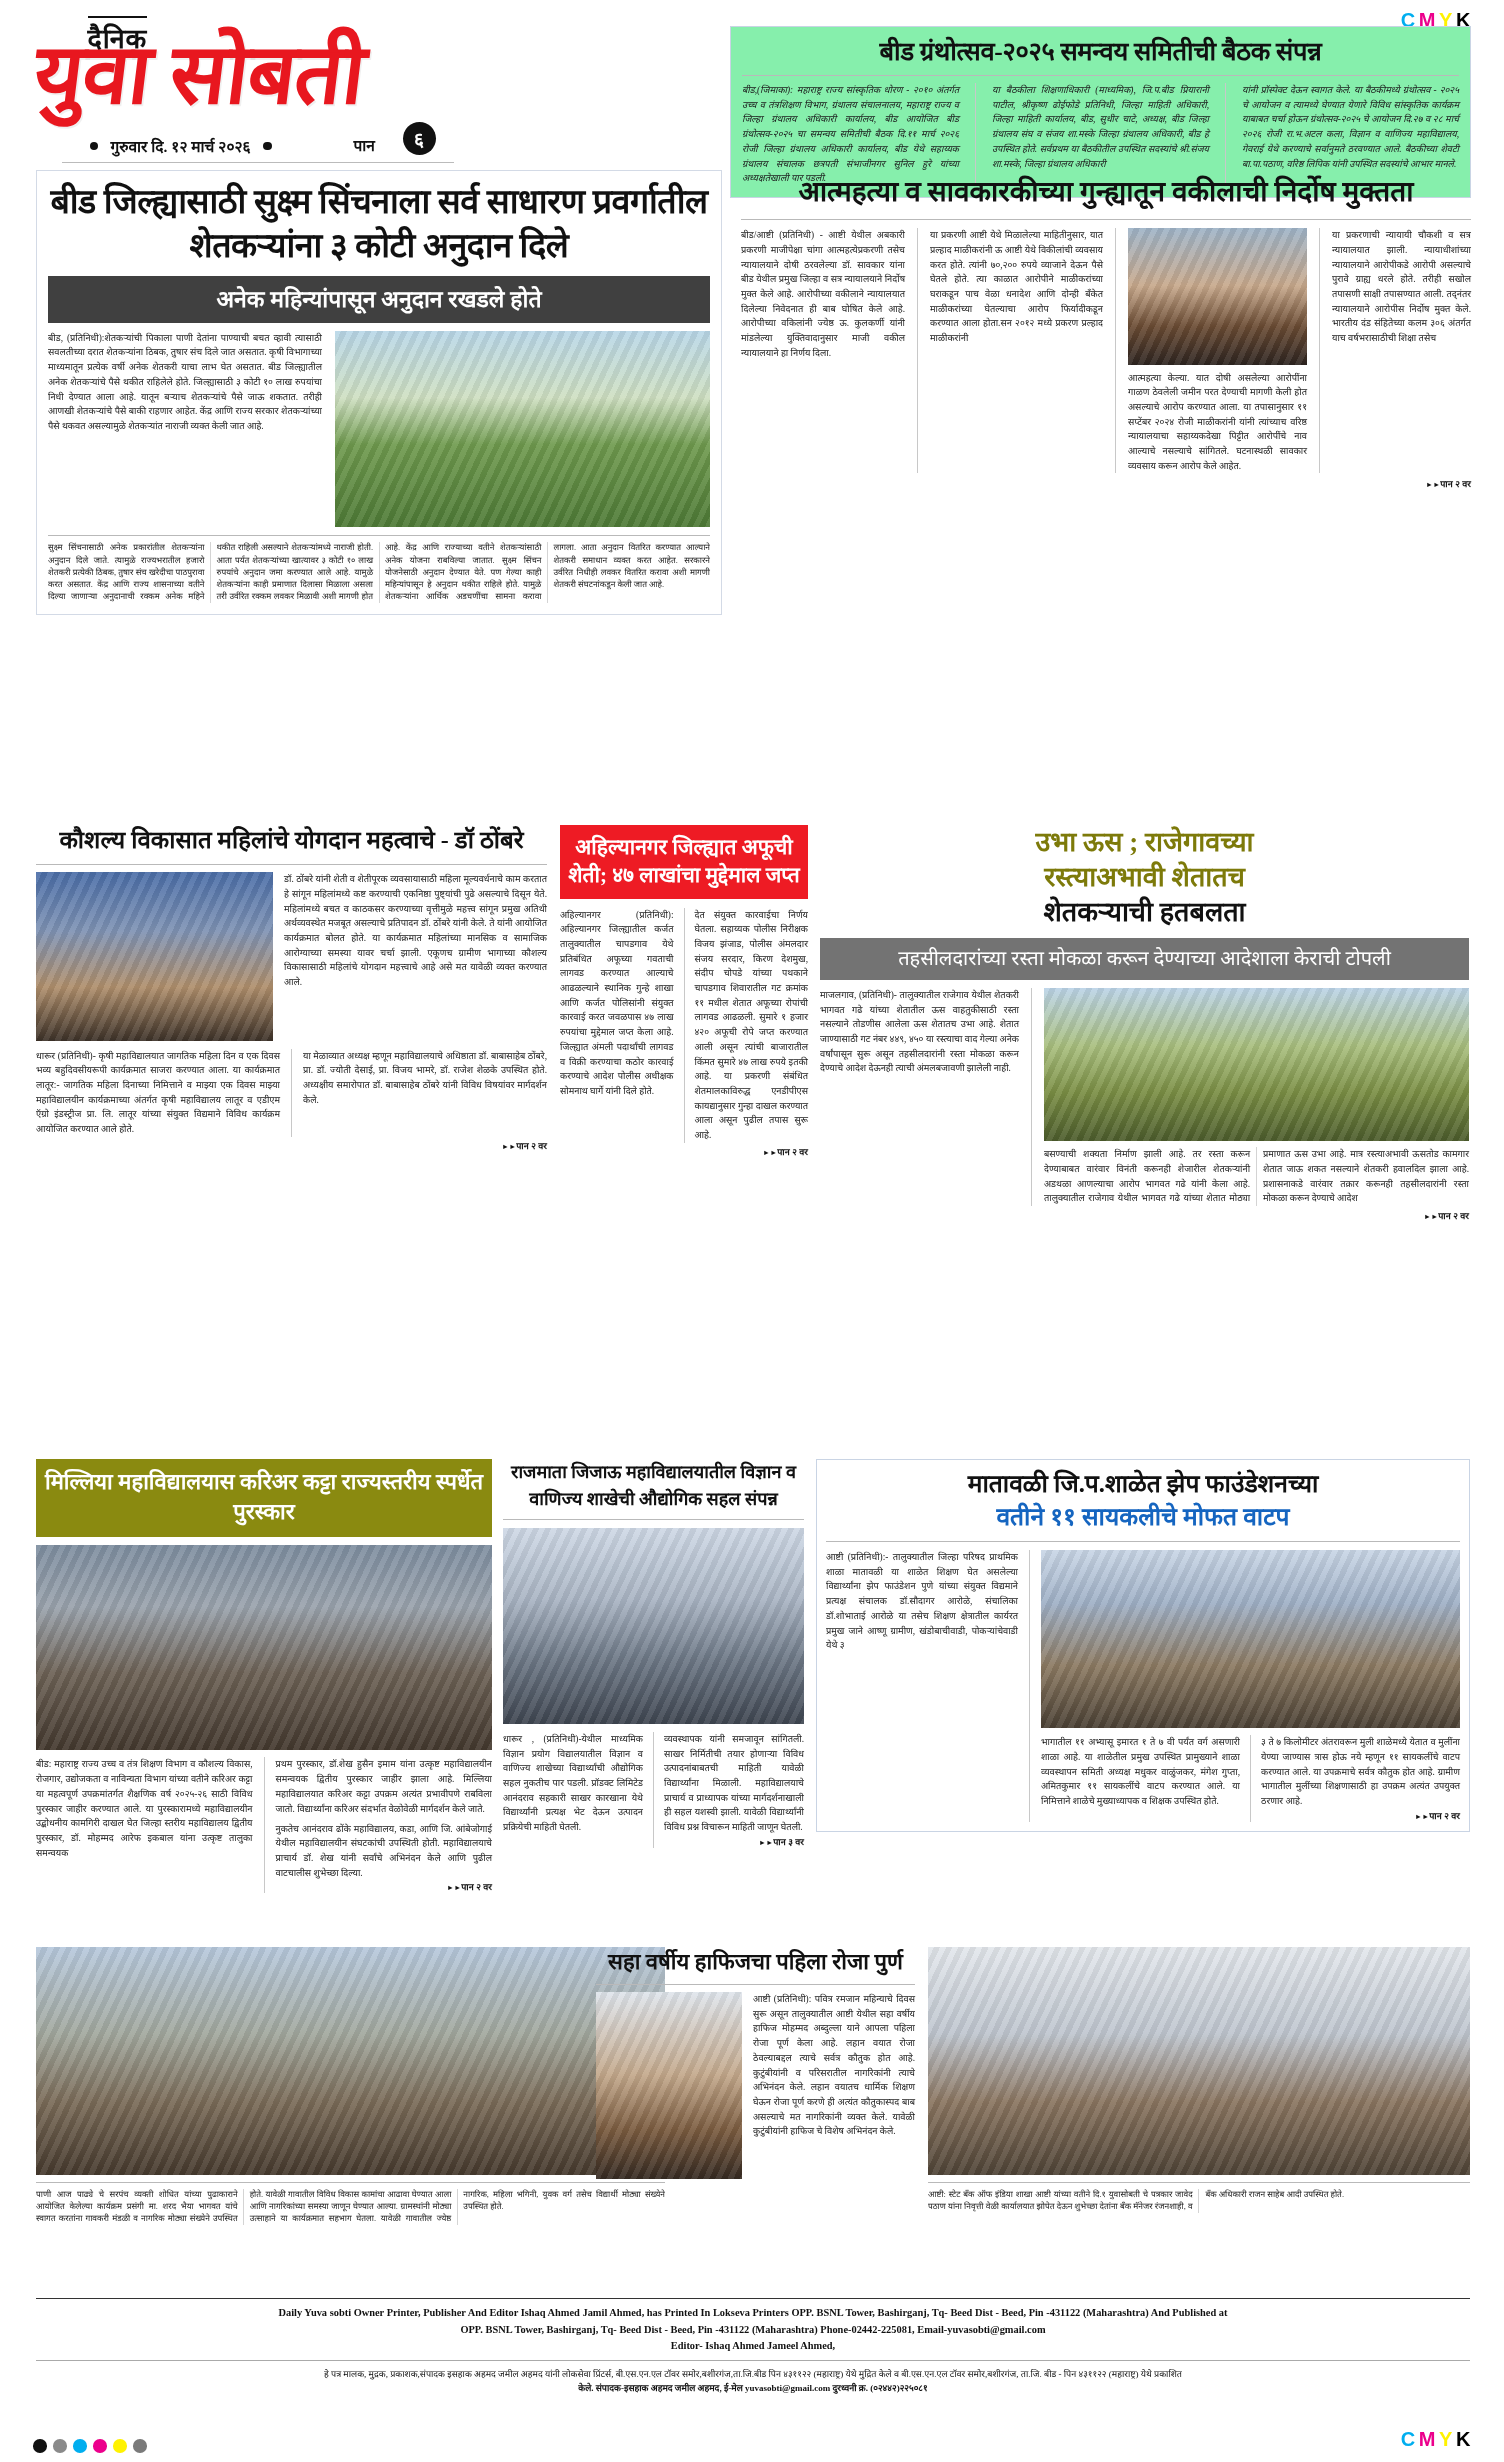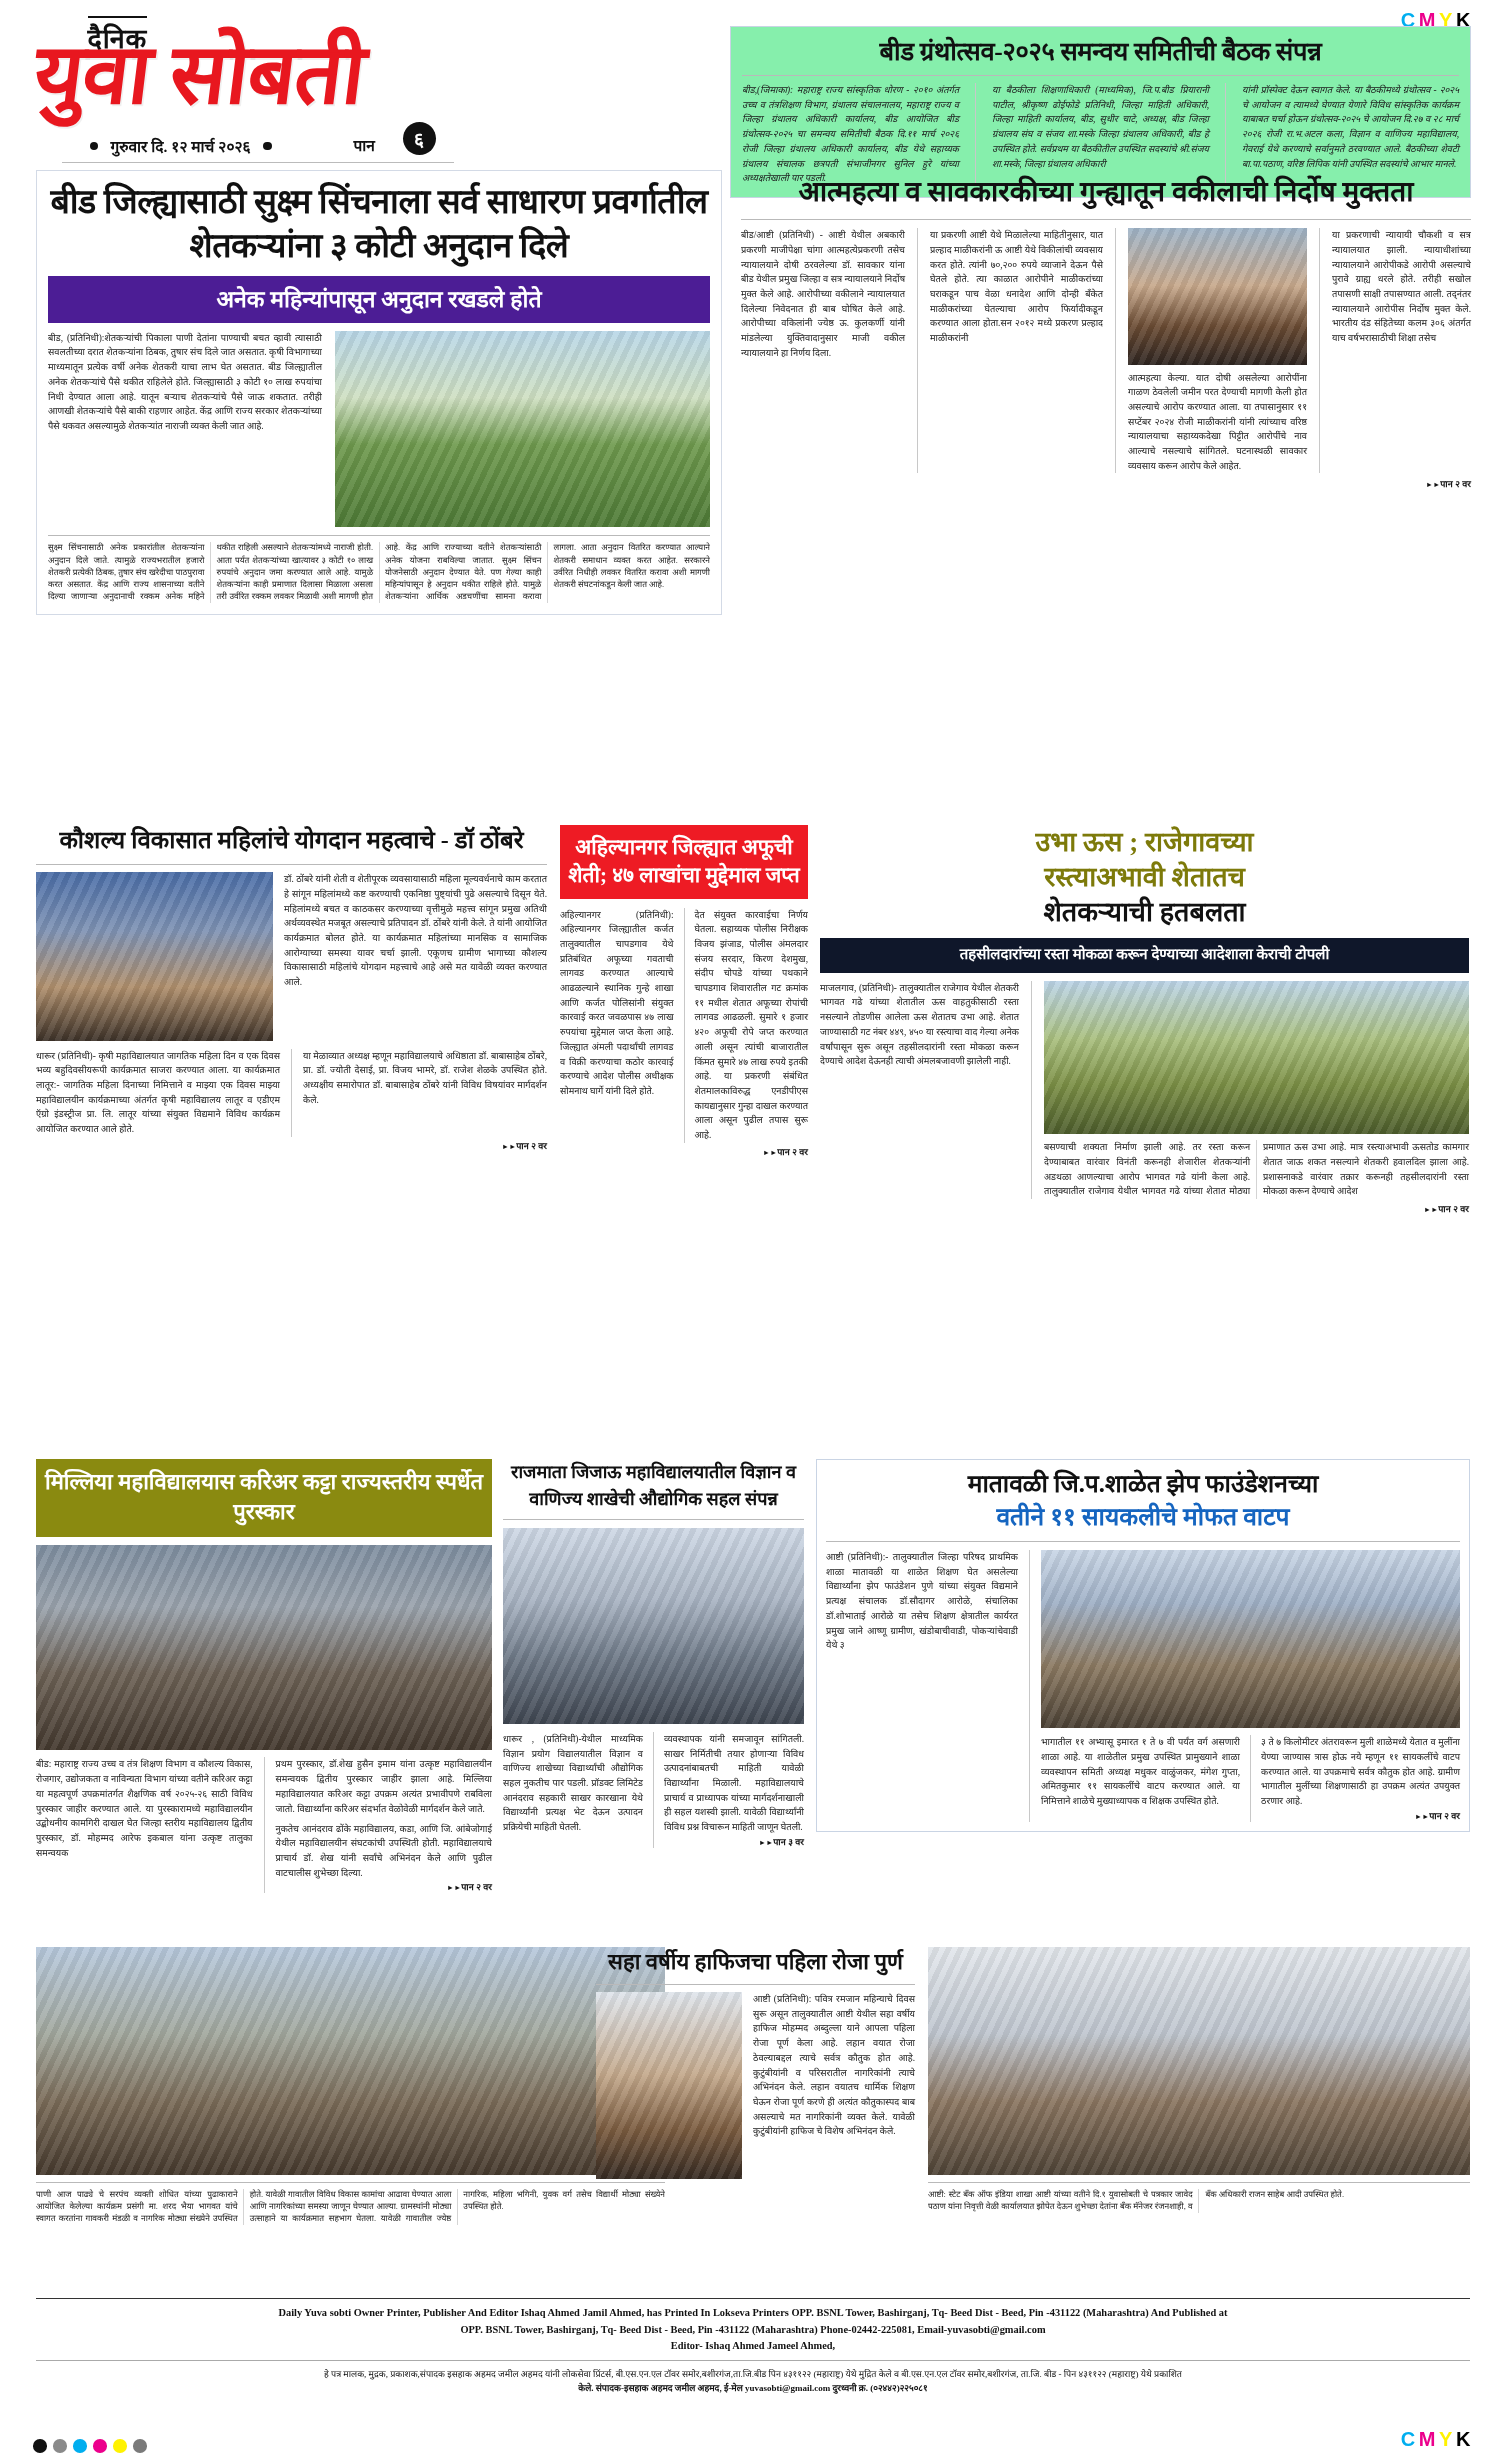--- a/index.html
+++ b/index.html
@@ -82,34 +82,34 @@
   .cols2 { column-count: 2; column-gap: 12.8px; column-rule: 0.9px solid #d4d4d4; }
   .cols3 { column-count: 3; column-gap: 12px; column-rule: 0.9px solid #d4d4d4; }
   .cols4 { column-count: 4; column-gap: 12px; column-rule: 0.9px solid #d4d4d4; }
 
   
   .top-right-box { position: absolute; left: 730px; top: 25.5px; width: 741px; padding: 9px 11px 11px; }
   .tr-head { font-size: 25.5px; text-align: center; padding-bottom: 8.2px; letter-spacing: -0.3px; }
 
   .lead-box { position: absolute; left: 36px; top: 170px; width: 686px; border: 0.9px solid #d3dae6; padding: 9px 11px 11px; }
   .lead-head { font-size: 34px; text-align: center; line-height: 1.28; letter-spacing: -0.5px; }
-  .lead-sub { background: #4c1d95; color: #fff; font-size: 23px; text-align: center; padding: 6.4px 5.5px 8.2px; margin: 9px 0 8.2px; font-family: "Liberation Serif", serif; font-weight: bold; }
+  .lead-sub { background: #404040; color: #fff; font-size: 23px; text-align: center; padding: 6.4px 5.5px 8.2px; margin: 9px 0 8.2px; font-family: "Liberation Serif", serif; font-weight: bold; }
 
   .right-top { position: absolute; left: 741px; top: 170px; width: 730px; }
   .rt-head { font-size: 28px; text-align: center; line-height: 1.3; padding: 3.6px 0 9px; }
 
   .mid-row { position: absolute; left: 36px; top: 825px; width: 1434px; }
   .mid-a { position: absolute; left: 0; top: 0; width: 511px; }
   .mid-b { position: absolute; left: 524px; top: 0; width: 248px; }
   .mid-c { position: absolute; left: 784px; top: 0; width: 649px; }
   .mid-a-head { font-size: 24px; text-align: center; line-height: 1.32; }
   .mid-b-head { background: #EE1B24; color: #fff; font-size: 21px; text-align: center; line-height: 1.34; padding: 8.2px 6.4px 10px; }
   .mid-c-head { font-size: 27px; text-align: center; line-height: 1.3; color: #7d7a0a; }
   .mid-c-head .dark { color: #111; }
-  .mid-c-strap { background: #0f172a; color: #fff; font-size: 15px; text-align: center; line-height: 1.42; padding: 6.4px 8.2px 7.3px; margin: 7.3px 0 8.2px; font-family: "Liberation Serif", serif; font-weight: bold; }
+  .mid-c-strap { background: #737373; color: #fff; font-size: 20px; text-align: center; line-height: 1.42; padding: 6.4px 8.2px 7.3px; margin: 7.3px 0 8.2px; font-family: "Liberation Serif", serif; font-weight: normal; }
 
   .low-row { position: absolute; left: 36px; top: 1459px; width: 1434px; }
   .low-a { position: absolute; left: 0; top: 0; width: 456px; }
   .low-b { position: absolute; left: 467px; top: 0; width: 301px; }
   .low-c { position: absolute; left: 780px; top: 0; width: 654px; border: 0.9px solid #c9d4e4; padding: 8.2px 9px 9px; }
   .low-a-head { background: #8a8a10; color: #fff; font-size: 22px; text-align: center; line-height: 1.36; padding: 8.2px 7.3px 10px; }
   .low-b-head { font-size: 18px; text-align: center; line-height: 1.5; }
   .low-c-head { font-size: 24.6px; text-align: center; line-height: 1.33; color: #111; }
   .low-c-head .blue { color: #1565c0; }
 

